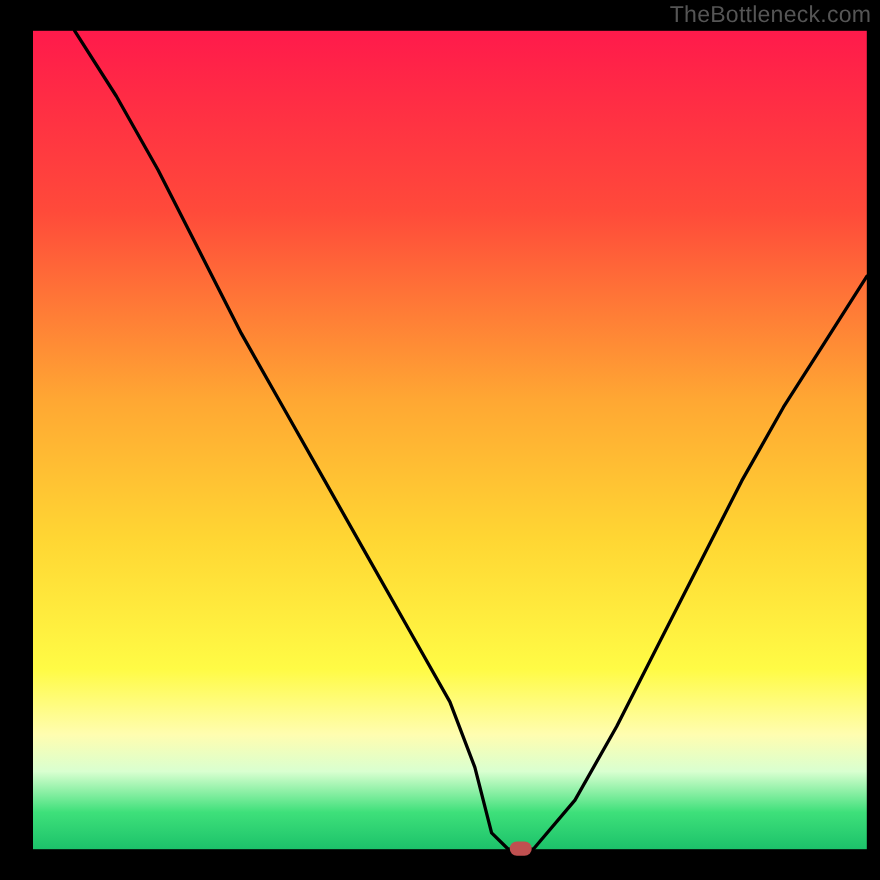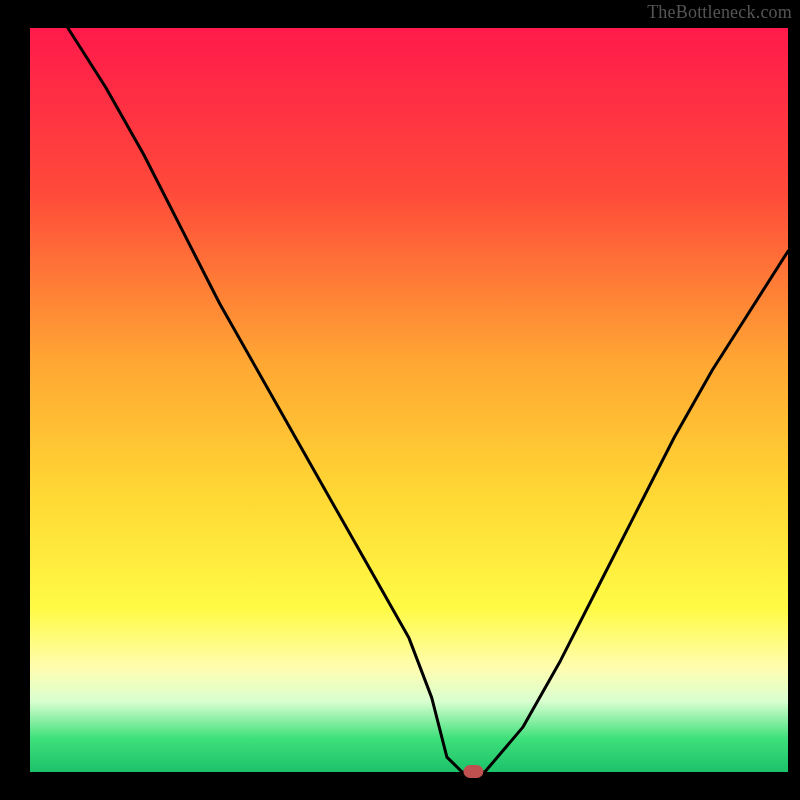--- a/index.html
+++ b/index.html
@@ -21,25 +21,25 @@
     top: 0;
     left: 0;
     width: 800px;
     height: 800px;
     display: block;
   }
   .watermark {
     position: absolute;
     top: 2px;
     right: 8px;
-    font-size: 18px;
+    font-size: 21px;
     font-weight: 500;
     color: #555;
     letter-spacing: 0.2px;
-    font-family: Liberation Serif, serif;
+    font-family: Liberation Sans, sans-serif;
   }
 </style>
 </head>
 <body>
 
 <div class="stage">
   <svg class="chart" viewBox="0 0 800 800">
       <defs>
         <linearGradient id="bg-grad" x1="0" y1="0" x2="0" y2="1">
           <stop offset="0%" stop-color="#ff1a4b"></stop>

